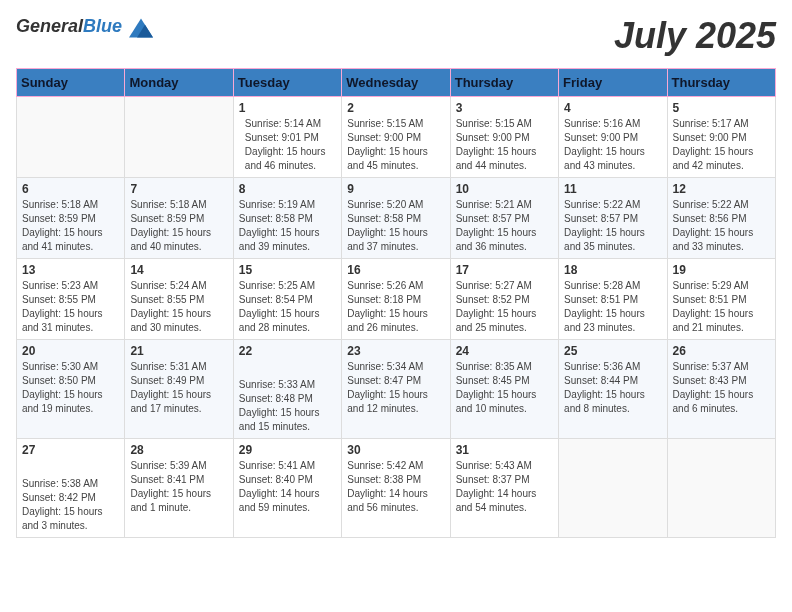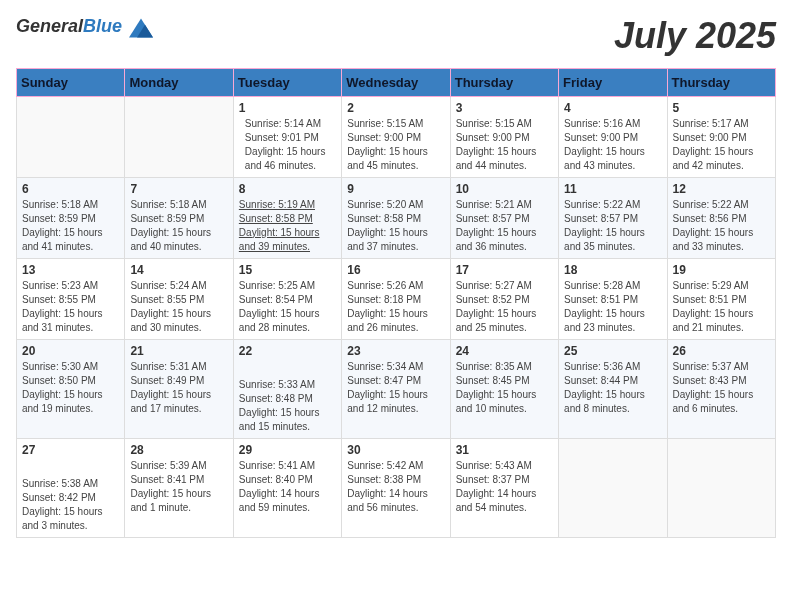--- a/index.html
+++ b/index.html
@@ -163,21 +163,21 @@
 Daylight: 15 hours and 41 minutes.</div>
         </td>
         <td>
           <span class="day-number">7</span>
           <div class="day-info" style="white-space: pre-line;">Sunrise: 5:18 AM
 Sunset: 8:59 PM
 Daylight: 15 hours and 40 minutes.</div>
         </td>
         <td>
           <span class="day-number">8</span>
-          <div class="day-info" style="white-space: pre-line; text-decoration: underline;">Sunrise: 5:19 AM
+          <div class="day-info" style="white-space: pre-line;">Sunrise: 5:19 AM
 Sunset: 8:58 PM
 Daylight: 15 hours and 39 minutes.</div>
         </td>
         <td>
           <span class="day-number">9</span>
           <div class="day-info" style="white-space: pre-line;">Sunrise: 5:20 AM
 Sunset: 8:58 PM
 Daylight: 15 hours and 37 minutes.</div>
         </td>
         <td>

